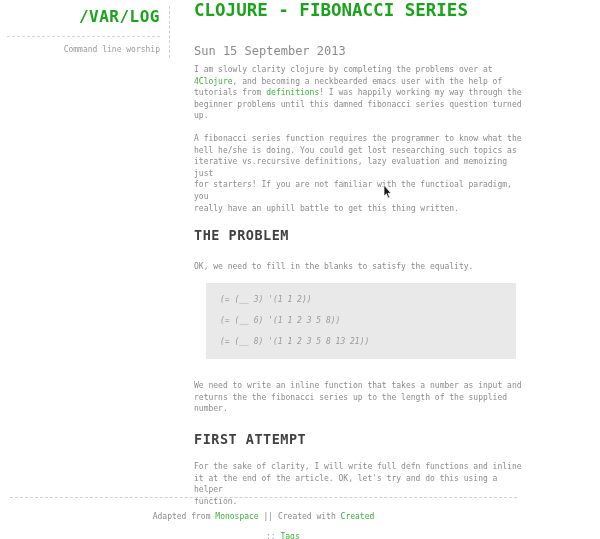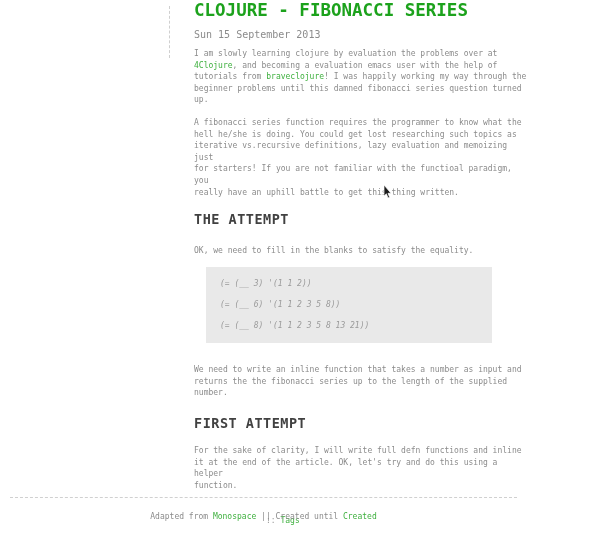--- a/index.html
+++ b/index.html
@@ -9,65 +9,70 @@
   }
   
   .sidebar{position:absolute;left:0;top:8px;width:160px;text-align:right;}
   .site-title{margin:0;font-size:16px;line-height:18px;font-weight:bold;color:#1CA21C;letter-spacing:.5px;}
   .sidebar-rule{margin:10px 0 0 7px;border:0;border-top:1px dashed #d6d6d6;height:0;}
   .tagline{margin-top:8px;font-size:8px;color:#9a9a9a;}
   .v-divider{position:absolute;left:169px;top:6px;height:52px;width:0;border-left:1px dashed #cfcfcf;}
   
   .main{position:absolute;left:194px;top:0;width:334px;}
   .article-title{margin:0;font-size:17.5px;line-height:20px;font-weight:bold;color:#1CA21C;}
-  .date{margin-top:10px;font-size:10px;line-height:10px;color:#8b8b8b;}
+  .date{margin-top:26px;font-size:12px;line-height:10px;color:#8b8b8b;}
   .para{margin:0;margin-top:11px;font-size:8px;line-height:11.6px;color:#8b8b8b;white-space:pre-line;}
   .para.first{margin-top:8px;}
   .para.tight{margin-top:18px;}
   .para.after-code{margin-top:21px;}
   .para.after-h{margin-top:14px;}
   .link{color:#3FB03F;cursor:pointer;}
   .section-h{margin:0;margin-top:13px;font-size:13.5px;line-height:16px;font-weight:bold;color:#414141;letter-spacing:.5px;}
   .section-h.second{margin-top:16px;}
   .codeblock{
-    box-sizing:border-box;margin:10px 0 0 12px;width:286px;background:#e9e9e9;
+    box-sizing:border-box;margin:10px 0 0 12px;width:310px;background:#e9e9e9;
     padding:12px 14px;font-size:8px;line-height:10.5px;color:#9a9a9a;font-style:italic;
     white-space:pre;overflow:hidden;
   }
   .tags-line{margin-top:25px;margin-left:72px;font-size:8px;color:#9a9a9a;}
   
   .footer{position:absolute;left:10px;top:497px;width:507px;border-top:1px dashed #d0d0d0;text-align:center;padding-top:14px;font-size:8px;color:#8b8b8b;}
   
   .cursor{position:absolute;left:383px;top:185px;width:9px;height:14px;}
 </style>
 </head>
 <body>
 
 <div class="page">
 
+  <div class="sidebar">
+    <h1 class="site-title">/VAR/LOG</h1>
+    <hr class="sidebar-rule">
+    <div class="tagline">Command line worship</div>
+  </div>
 
   <div class="v-divider"></div>
 
   <div class="main">
     <h1 class="article-title">CLOJURE - FIBONACCI SERIES</h1>
     <div class="date">Sun 15 September 2013</div>
 
-    <p class="para first"><span>I am slowly learning clojure by evaluation the problems over at
-</span><span class="link">4Clojure</span><span>, and becoming a evaluation emacs user with the help of
-tutorials from </span><span class="link">braveclojure</span><span>! I was happily working my way through the
+    <p class="para first"><span>I am slowly clarity clojure by completing the problems over at
+</span><span class="link">4Clojure</span><span>, and becoming a neckbearded emacs user with the help of
+tutorials from </span><span class="link">definitions</span><span>! I was happily working my way through the
 beginner problems until this damned fibonacci series question turned
 up.</span></p>
 
     <p class="para">A fibonacci series function requires the programmer to know what the
 hell he/she is doing. You could get lost researching such topics as
 iterative vs.recursive definitions, lazy evaluation and memoizing just
 for starters! If you are not familiar with the functioal paradigm, you
 really have an uphill battle to get this thing written.</p>
 
-    <h2 class="section-h">THE ATTEMPT</h2>
+    <h2 class="section-h">THE PROBLEM</h2>
 
     <p class="para tight">OK, we need to fill in the blanks to satisfy the equality.</p>
 
     <pre class="codeblock">(= (__ 3) '(1 1 2))
 
 (= (__ 6) '(1 1 2 3 5 8))
 
 (= (__ 8) '(1 1 2 3 5 8 13 21))</pre>
 
     <p class="para after-code">We need to write an inline function that takes a number as input and
@@ -76,19 +81,19 @@
 
     <h2 class="section-h second">FIRST ATTEMPT</h2>
 
     <p class="para after-h">For the sake of clarity, I will write full defn functions and inline
 it at the end of the article. OK, let's try and do this using a helper
 function.</p>
 
     <div class="tags-line"><span>:: </span><span class="link">Tags</span></div>
   </div>
 
-  <div class="footer"><span>Adapted from </span><span class="link">Monospace</span><span> || Created until </span><span class="link">Created</span></div>
+  <div class="footer"><span>Adapted from </span><span class="link">Monospace</span><span> || Created with </span><span class="link">Created</span></div>
 
   <svg class="cursor" viewBox="0 0 9 14">
     <path d="M1,0 L1,11 L3.4,8.8 L5,13 L6.6,12.3 L5,8.3 L8,8.3 Z" fill="#1b1b1b" stroke="#ffffff" stroke-width="0.7"></path>
   </svg>
 
 </div>
 
 </body></html>

